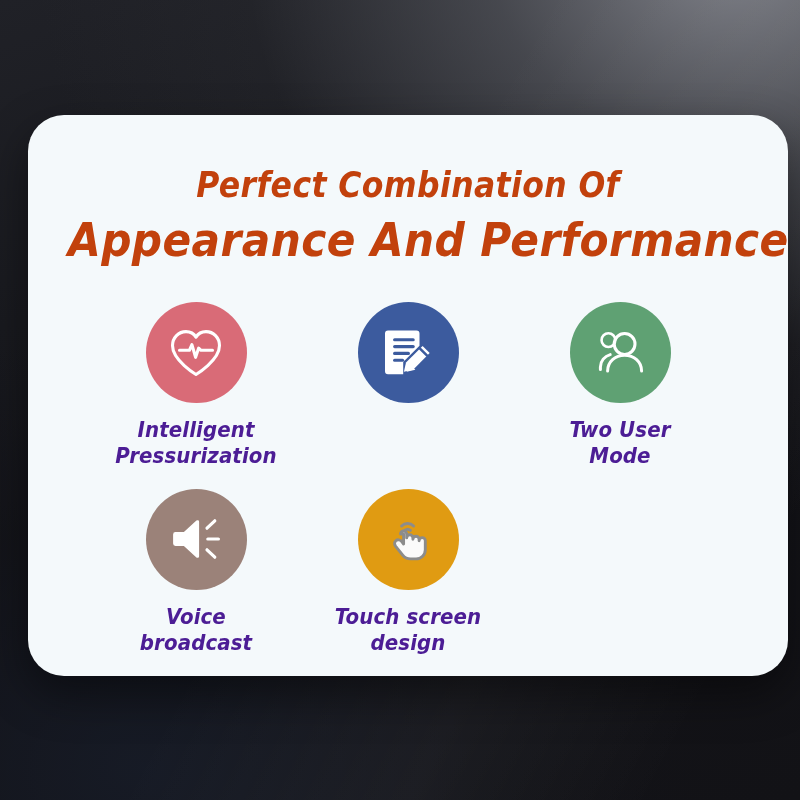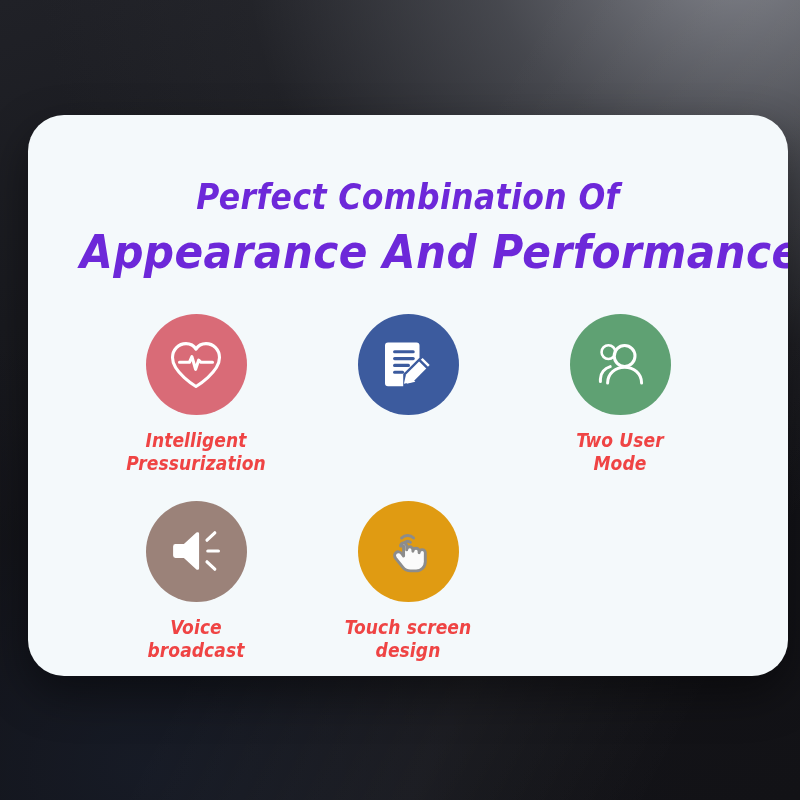--- a/index.html
+++ b/index.html
@@ -41,24 +41,24 @@
     width: 760px;
     height: 561px;
     background: #f4f9fb;
     border-radius: 36px;
     box-shadow: 0 18px 46px rgba(0,0,0,0.44);
     overflow: hidden;
   }
 
   
   .card-heading {
-    margin: 12px;
+    margin: 0;
     padding: 48px 40px 0 40px;
     text-align: center;
-    color: #6d28d9;
+    color: #c2410c;
     font-family: "DejaVu Sans Condensed", "Liberation Sans Narrow", "Liberation Sans", sans-serif;
     font-size: 35px;
     font-style: italic;
     font-weight: 700;
     line-height: 1.30;
     letter-spacing: 0.4px;
   }
   .card-heading .line { display: block; white-space: nowrap; }
   .card-heading .line-2 { font-size: 47px; }
 
@@ -81,23 +81,23 @@
     border-radius: 50%;
     display: flex;
     align-items: center;
     justify-content: center;
     flex: 0 0 auto;
   }
   .feature-badge svg { display: block; }
   .feature-label {
     margin-top: 14px;
     text-align: center;
-    color: #ef4444;
+    color: #4c1d95;
     font-family: "DejaVu Sans Condensed", "Liberation Sans Narrow", "Liberation Sans", sans-serif;
-    font-size: 19px;
+    font-size: 22px;
     font-style: italic;
     font-weight: 700;
     line-height: 1.22;
     letter-spacing: 0.1px;
     white-space: nowrap;
   }
   .feature-label .l2 { display: block; }
 </style>
 </head>
 <body>

